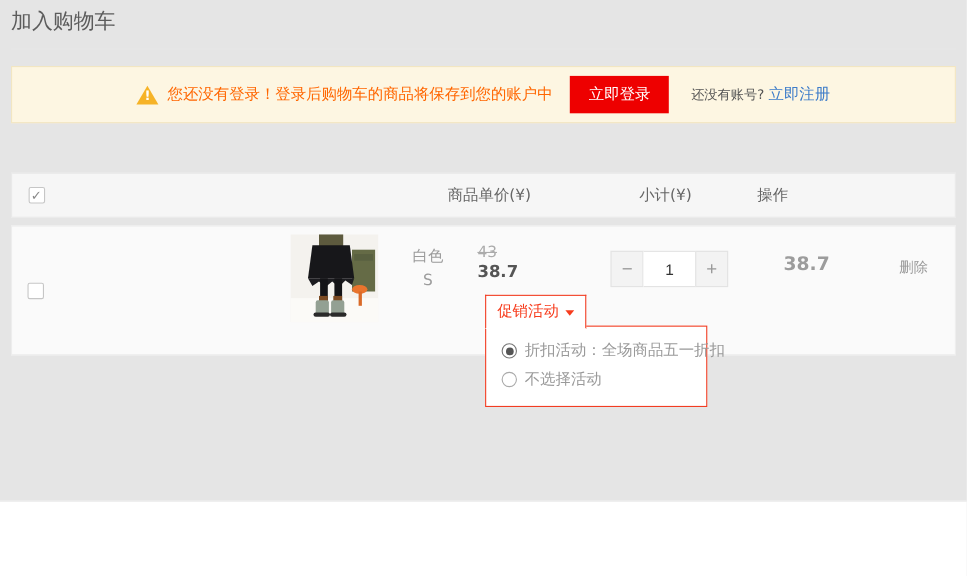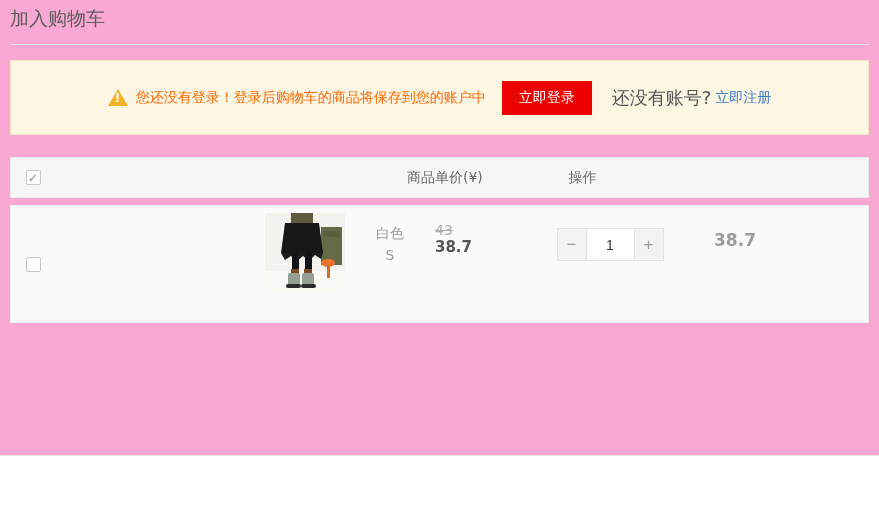--- a/index.html
+++ b/index.html
@@ -1,33 +1,33 @@
 <!DOCTYPE html>
 <html><head>
 <meta charset="utf-8">
 <style>
   * { margin:0; padding:0; box-sizing:border-box; }
   html,body { background:#fff; }
   body { font-family:"DejaVu Sans","Liberation Sans",sans-serif; }
-  .page { position:relative; width:879px; height:524px; background:#f9a8d4; overflow:hidden; }
+  .page { position:relative; width:879px; height:524px; background:#e5e5e5; overflow:hidden; }
 
   .page-title { position:absolute; left:10px; top:6px; font-size:19px; font-weight:400; color:#5c5c5c; }
   .title-divider { position:absolute; left:10px; top:44px; width:859px; border-top:1px solid #e7e7e7; }
 
   
-  .banner { position:absolute; left:10px; top:60px; width:859px; height:75px;
+  .banner { position:absolute; left:10px; top:60px; width:859px; height:52px;
             background:#fdf6e2; border:1px solid #f2e6c2;
             display:flex; align-items:center; justify-content:center; }
   .warn-icon { width:0; height:0; border-left:10px solid transparent; border-right:10px solid transparent;
                border-bottom:17px solid #f6b327; position:relative; margin-right:8px; }
   .warn-icon::after { content:"!"; position:absolute; left:-3px; top:2px; color:#fff; font-size:12px; font-weight:bold; }
   .banner-msg { color:#f60; font-size:14px; }
   .login-btn { margin-left:16px; background:#ee0000; color:#fff; border:none; font-size:14px;
                padding:8px 17px; cursor:pointer; }
-  .no-account { margin-left:20px; color:#555; font-size:18px; }
+  .no-account { margin-left:20px; color:#555; font-size:12px; }
   .register-link { margin-left:4px; color:#3d7cc9; font-size:14px; text-decoration:none; cursor:pointer; }
 
   
   .col-check { width:44px; display:flex; align-items:center; justify-content:center; }
   .col-product { width:380px; display:flex; align-items:flex-start;justify-content:flex-end; }
   .col-price { width:110px; text-align:left; }
   .col-qty { width:130px; display:flex; justify-content:center; }
   .col-subtotal { width:120px; text-align:center; }
   .col-action { width:75px; text-align:center; }
 
@@ -97,20 +97,21 @@
   </div>
 
   <div class="thead">
     <div class="col-check">
       <div class="checkbox">✓</div>
     </div>
     <div class="col-product">
       <span style="margin-left:14px;">商品</span>
     </div>
     <div class="col-price">单价(¥)</div>
+    <div class="col-subtotal">小计(¥)</div>
     <div class="col-action">操作</div>
   </div>
 
   <div class="trow">
     <div class="col-check">
       <div class="checkbox unchecked">✓</div>
     </div>
     <div class="col-product">
       <div class="prod-img">
         <svg width="80" height="80" viewBox="0 0 80 80">
@@ -145,22 +146,41 @@
     <div class="col-qty">
       <div class="stepper">
         <button class="step-btn">−</button>
         <input class="step-input" value="1" style="">
         <button class="step-btn">+</button>
       </div>
     </div>
     <div class="col-subtotal">
       <div class="row-subtotal">38.7</div>
     </div>
+    <div class="col-action">
+      <span class="row-delete">删除</span>
+    </div>
   </div>
 
+  <div class="promo">
+    <div class="promo-tab">
+      <span>促销活动</span>
+      <span class="chevron-down"></span>
+    </div>
+    <div class="promo-panel">
+      <div class="promo-opt">
+        <span class="radio selected"></span>
+        <span>折扣活动：全场商品五一折扣</span>
+      </div>
+      <div class="promo-opt">
+        <span class="radio"></span>
+        <span>不选择活动</span>
+      </div>
+    </div>
+  </div>
 
   <div class="footer">
     
 
     
 
     
     
   </div>
 

